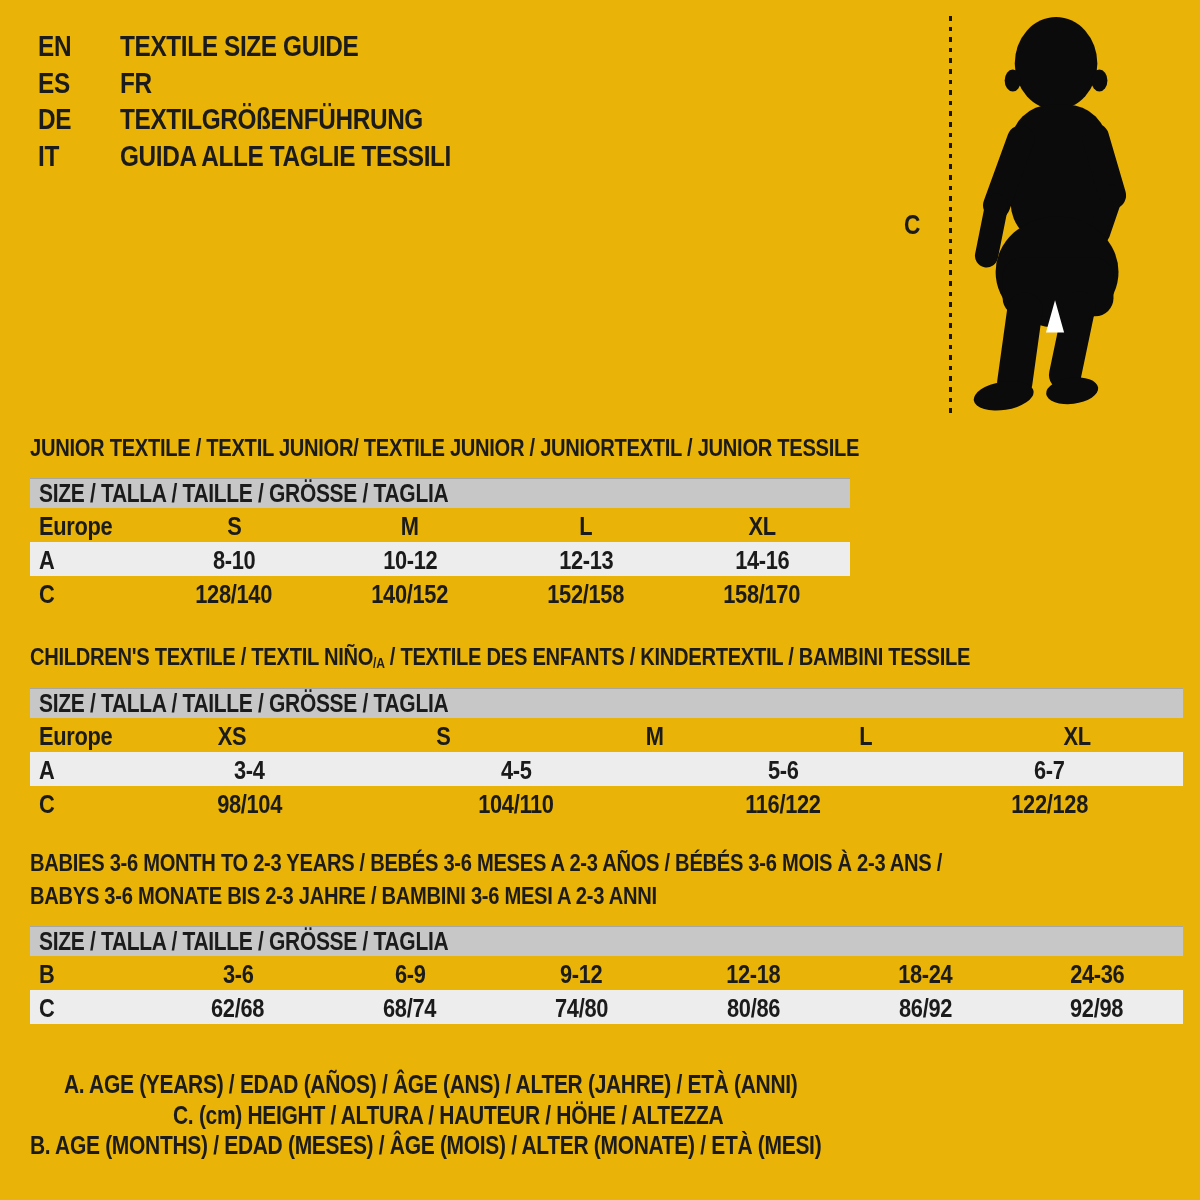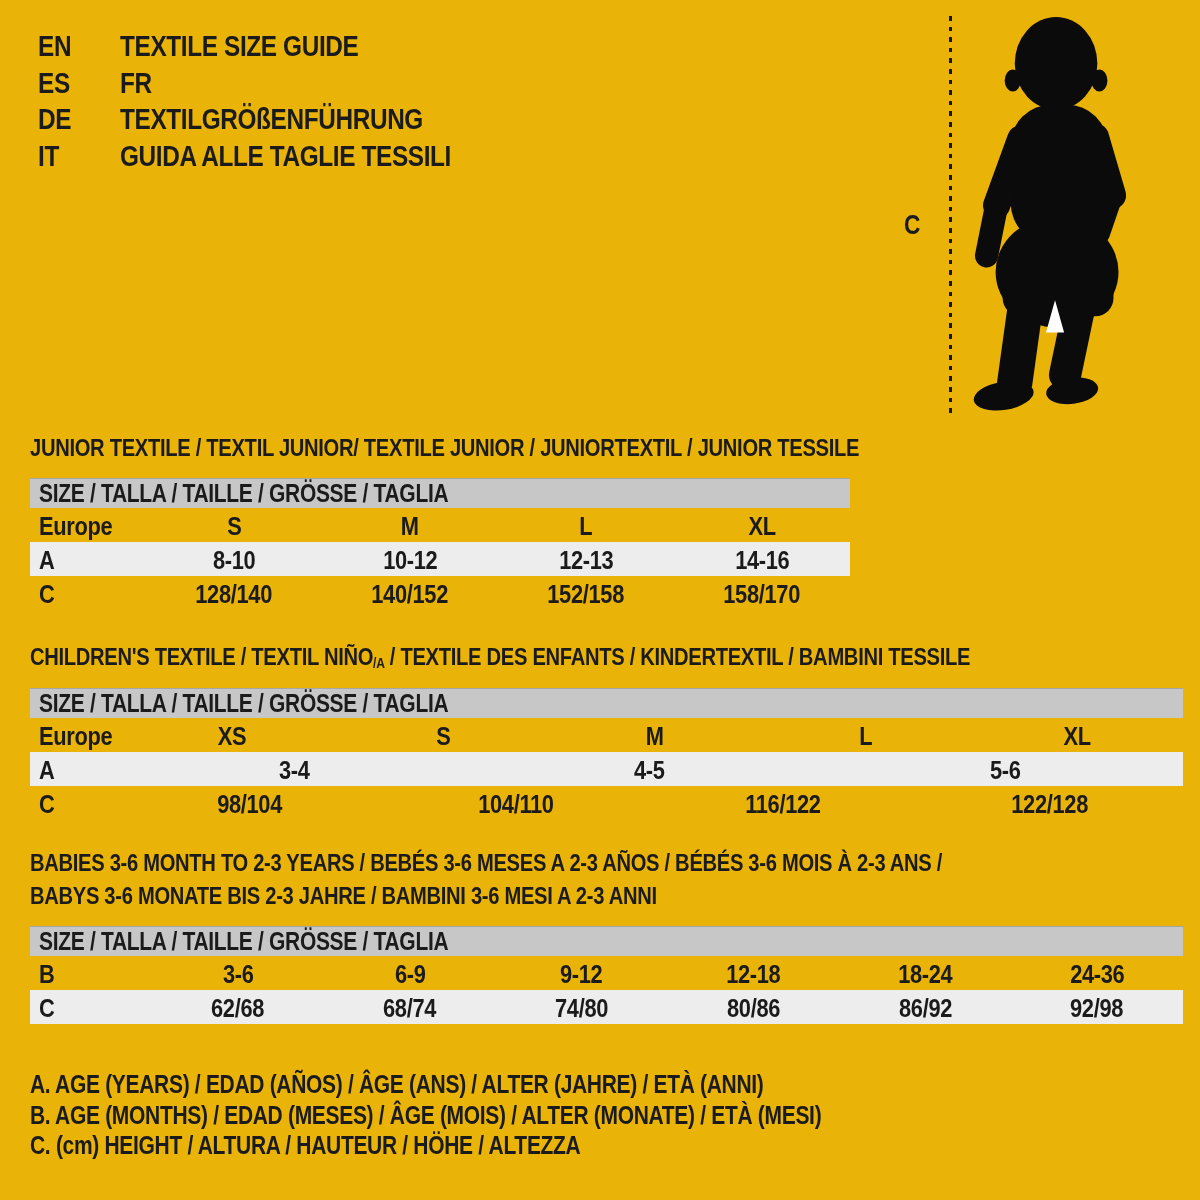--- a/index.html
+++ b/index.html
@@ -35,21 +35,21 @@
   .thead { height:30px; background:#c7c7c7; border-top:1.5px solid #a6a6a6;
     box-sizing:border-box; display:flex; align-items:center;
     padding-left:9px; font-size:25px;text-align:right; }
   .trow { display:flex; align-items:flex-end; height:34px; font-size:26px; }
   .trow.alt { background:#ededed; }
   .cell { flex:1 1 0; text-align:center; }
   .cell.lbl { flex:0 0 var(--lblw,116px); text-align:left; padding-left:9px; box-sizing:border-box; }
 
   
   .legend { position:absolute; left:30px; top:1069px; font-size:25px; }
-  .legend-line { line-height:30.5px; }
+  .legend-line { line-height:30.5px;text-align:center; }
 </style>
 </head>
 <body>
 
 <div class="page">
 
   <div class="lang-block">
     <div><span class="t">EN</span></div>
     <div><span class="t">TEXTILE SIZE GUIDE</span></div>
     <div><span class="t">ES</span></div>
@@ -137,20 +137,21 @@
       <div class="cell"><span class="tc">S</span></div>
       <div class="cell"><span class="tc">M</span></div>
       <div class="cell"><span class="tc">L</span></div>
       <div class="cell"><span class="tc">XL</span></div>
     </div>
     <div class="trow alt">
       <div class="cell lbl"><span class="t">A</span></div>
       <div class="cell"><span class="tc">3-4</span></div>
       <div class="cell"><span class="tc">4-5</span></div>
       <div class="cell"><span class="tc">5-6</span></div>
+      <div class="cell"><span class="tc">6-7</span></div>
     </div>
     <div class="trow">
       <div class="cell lbl"><span class="t">C</span></div>
       <div class="cell"><span class="tc">98/104</span></div>
       <div class="cell"><span class="tc">104/110</span></div>
       <div class="cell"><span class="tc">116/122</span></div>
       <div class="cell"><span class="tc">122/128</span></div>
     </div>
   </div>
 
@@ -178,17 +179,17 @@
       <div class="cell"><span class="tc">68/74</span></div>
       <div class="cell"><span class="tc">74/80</span></div>
       <div class="cell"><span class="tc">80/86</span></div>
       <div class="cell"><span class="tc">86/92</span></div>
       <div class="cell"><span class="tc">92/98</span></div>
     </div>
   </div>
 
   <div class="legend">
     <div class="legend-line"><span class="t">A. AGE (YEARS) / EDAD (AÑOS) / ÂGE (ANS) / ALTER (JAHRE) / ETÀ (ANNI)</span></div>
+    <div class="legend-line"><span class="t">C. (cm) HEIGHT / ALTURA / HAUTEUR / HÖHE / ALTEZZA</span></div>
     <div class="legend-line"><span class="t">B. AGE (MONTHS) / EDAD (MESES) / ÂGE (MOIS) / ALTER (MONATE) / ETÀ (MESI)</span></div>
-    <div class="legend-line"><span class="t">C. (cm) HEIGHT / ALTURA / HAUTEUR / HÖHE / ALTEZZA</span></div>
   </div>
 
 </div>
 
 </body></html>

